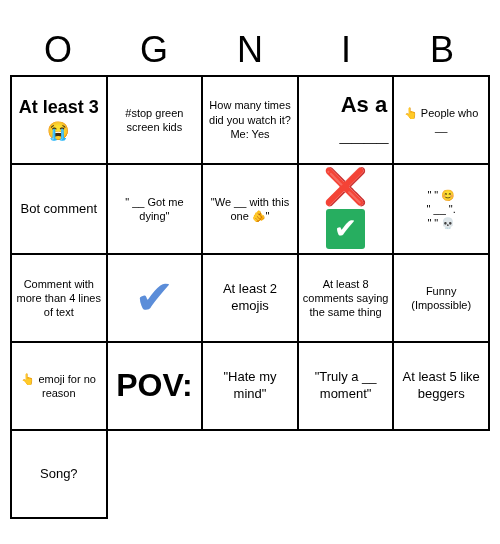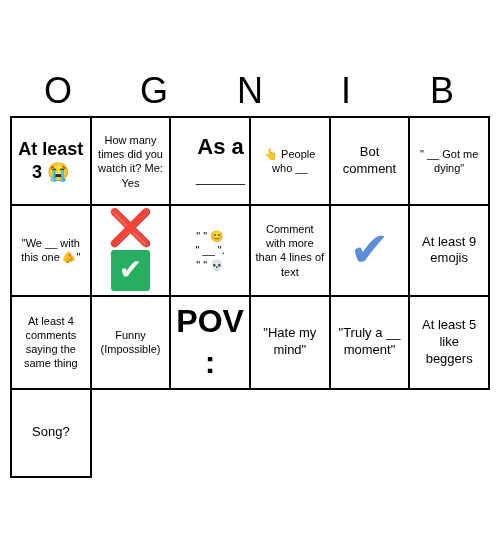--- a/index.html
+++ b/index.html
@@ -23,21 +23,21 @@
       text-align: center;
     }
     .bingo-header-cell {
       font-size: 36px;
       font-weight: normal;
       padding: 4px 0;
       font-family: Arial, sans-serif;
     }
     .bingo-grid {
       display: grid;
-      grid-template-columns: repeat(6, 1fr);
+      grid-template-columns: repeat(5, 1fr);
       border-top: 2px solid #000;
       border-left: 2px solid #000;
     }
     .bingo-cell {
       border-right: 2px solid #000;
       border-bottom: 2px solid #000;
       min-height: 88px;
       display: flex;
       align-items: center;
       justify-content: center;
@@ -65,20 +65,23 @@
     <div class="bingo-header-cell">N</div>
     <div class="bingo-header-cell">I</div>
     <div class="bingo-header-cell">B</div>
   </div>
   <div class="bingo-grid">
 
     <div class="bingo-cell medium-text">
       <span>At least 3 😭</span>
     </div>
     <div class="bingo-cell small-text">
+      <span>#stop green screen kids</span>
+    </div>
+    <div class="bingo-cell small-text">
       <span>How many times did you watch it? Me: Yes</span>
     </div>
     <div class="bingo-cell" style="font-size:22px; font-weight:bold;justify-content:flex-end;">
       <span>As a<br>____</span>
     </div>
     <div class="bingo-cell small-text">
       <span>👆 People who __</span>
     </div>
 
     <div class="bingo-cell">
@@ -98,28 +101,31 @@
       <span>" " 😊<br>" __ ".<br>" " 💀</span>
     </div>
 
     <div class="bingo-cell small-text">
       <span>Comment with more than 4 lines of text</span>
     </div>
     <div class="bingo-cell">
       <span style="color:#5b8dd9; font-size:48px; line-height:1;">✔</span>
     </div>
     <div class="bingo-cell">
-      <span>At least 9 emojis</span>
+      <span>At least 2 emojis</span>
     </div>
 
     <div class="bingo-cell small-text">
-      <span>At least 4 comments saying the same thing</span>
+      <span>At least 8 comments saying the same thing</span>
     </div>
     <div class="bingo-cell small-text">
       <span>Funny (Impossible)</span>
+    </div>
+    <div class="bingo-cell small-text">
+      <span>👆 emoji for no reason</span>
     </div>
 
     <div class="bingo-cell" style="font-size:32px; font-weight:bold;">
       <span>POV:</span>
     </div>
     <div class="bingo-cell">
       <span>"Hate my mind"</span>
     </div>
     <div class="bingo-cell">
       <span>"Truly a __ moment"</span>

